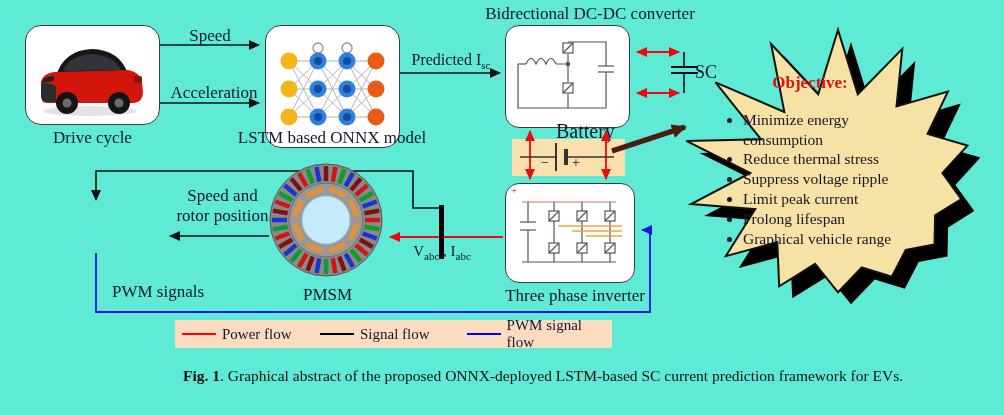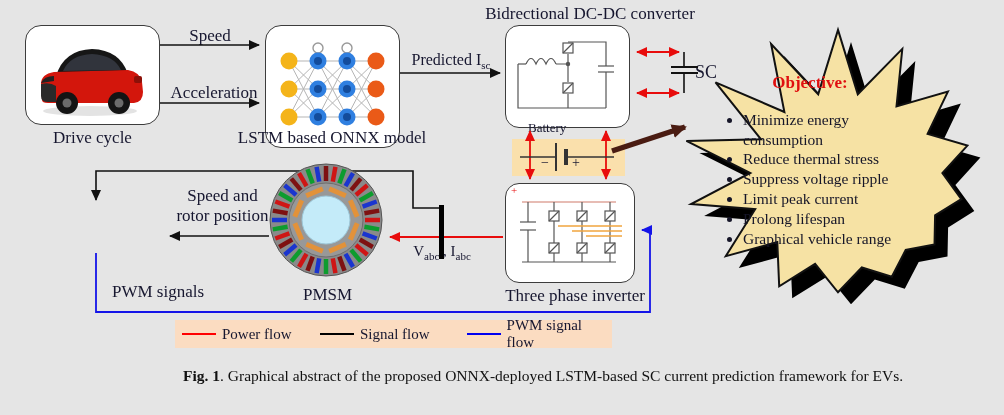--- a/index.html
+++ b/index.html
@@ -1,16 +1,16 @@
 <!DOCTYPE html>
 <html><head>
 <meta charset="utf-8">
 <style>
   html,body{margin:0;padding:0;background:#fff;}
-  #fig{position:relative;width:1004px;height:415px;background:#e5e5e5;
+  #fig{position:relative;width:1004px;height:415px;background:#5eead4;
        font-family:"Liberation Serif","DejaVu Serif",serif;color:#16162f;overflow:hidden;}
   .box{position:absolute;background:#fff;border:1.6px solid #3c3c3c;border-radius:16px;box-sizing:border-box;}
   .lbl{position:absolute;white-space:nowrap;font-size:17px;color:#16162f;}
   .ctr{text-align:center;}
   sub{font-size:11px;}
   .foc{position:absolute;left:30px;top:205px;width:133px;height:48px;background:#45e8f0;
        border:1.6px solid #222;border-radius:12px;display:flex;flex-direction:column;
        justify-content:center;align-items:center;font-size:15px;line-height:1.25;box-shadow:1px 2px 2px rgba(0,0,0,.25);}
   .batt-hl{position:absolute;left:512px;top:139px;width:113px;height:37px;background:#fae0ac;}
   .legend{position:absolute;left:175px;top:320px;width:437px;height:28px;background:#fbdcc1;}
@@ -151,21 +151,21 @@
           <line x1="48" y1="38" x2="112" y2="38" stroke="#f0a43e" stroke-width="1.5"></line>
           <line x1="62" y1="43" x2="112" y2="43" stroke="#f0a43e" stroke-width="1.5"></line>
           <line x1="76" y1="48" x2="112" y2="48" stroke="#f0a43e" stroke-width="1.5"></line>
         </g>
       </svg>
   </div>
   <span class="lbl" style="left:511px;top:184px;font-size:11px;color:#e80c0c;">+</span>
   <div class="lbl ctr" style="left:485px;top:286px;width:180px;">Three phase inverter</div>
 
   <div class="batt-hl"></div>
-  <div class="lbl" style="left:528px;top:120px;font-size:13px;">Battery</div>
+  <div class="lbl" style="left:556px;top:120px;font-size:20px;">Battery</div>
   <span class="lbl" style="left:541px;top:155px;font-size:14px;">−</span>
   <span class="lbl" style="left:572px;top:155px;font-size:14px;">+</span>
 
   <div class="lbl" style="left:695px;top:62px;font-size:18px;">SC</div>
 
 
   <div class="lbl ctr" style="left:160px;top:26px;width:100px;">Speed</div>
   <div class="lbl ctr" style="left:160px;top:83px;width:108px;">Acceleration</div>
   <div class="lbl ctr" style="left:398px;top:51px;width:106px;font-size:16px;">
     <span>Predicted I</span><sub>sc</sub>

